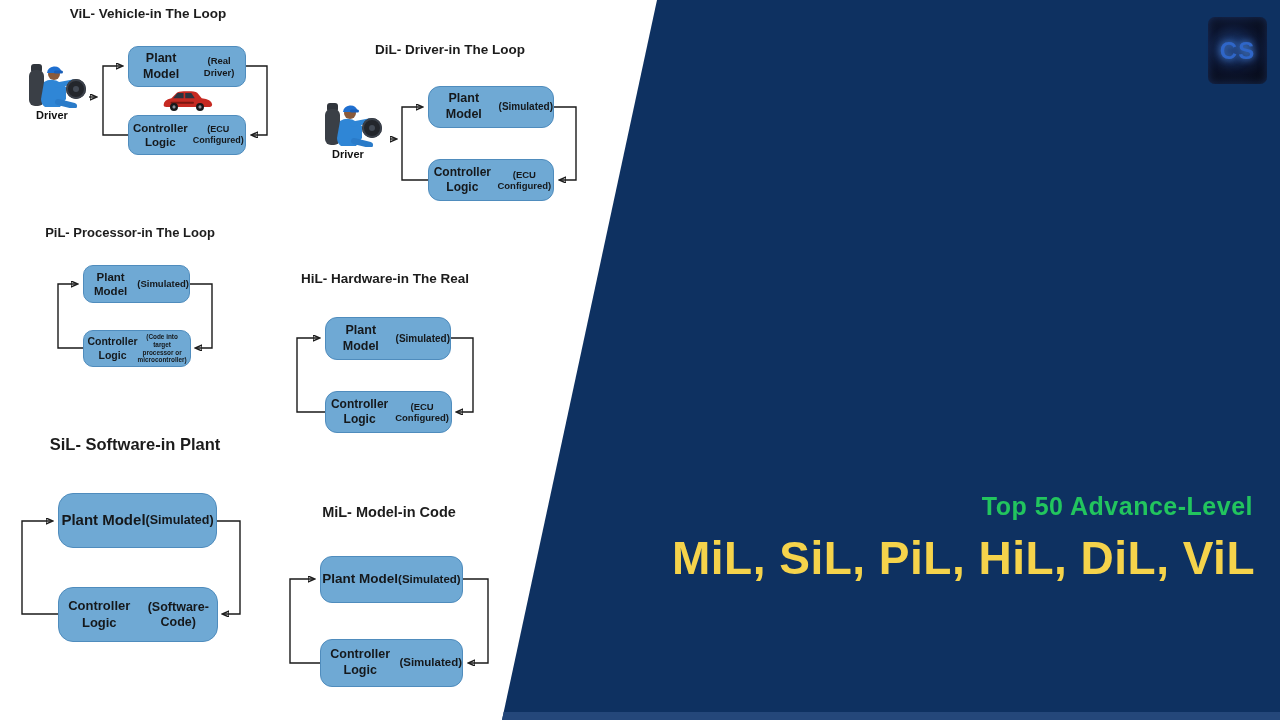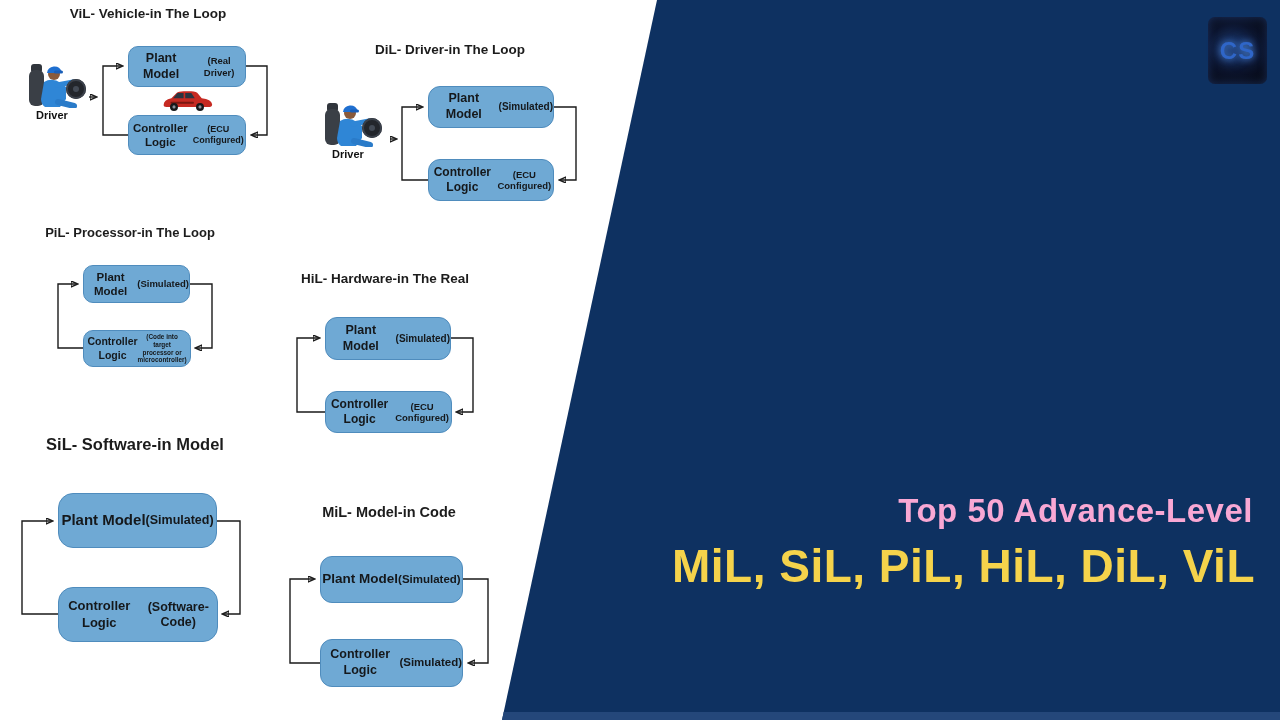--- a/index.html
+++ b/index.html
@@ -12,21 +12,21 @@
     position:absolute;left:0;top:0;width:1280px;height:720px;
     background:#0e3161;
     clip-path:polygon(657px 0px,1280px 0px,1280px 720px,502px 720px);
   }
   #banner-strip{
     position:absolute;left:0;right:0;bottom:0;height:8px;background:#24477a;
   }
   #banner-text{
     position:absolute;right:25px;top:494px;text-align:right;line-height:1;
   }
-  .bt-line1{color:#f9a8d4;font-weight:700;font-size:33px;letter-spacing:.5px;margin:0 2px 16px 0;}
+  .bt-line1{color:#22c55e;font-weight:700;font-size:25px;letter-spacing:.5px;margin:0 2px 16px 0;}
   .bt-line2{color:#f5d34b;font-weight:700;font-size:46px;letter-spacing:.5px;margin:0 0 30px 0;}
   .bt-line3{color:#f5d34b;font-weight:700;font-size:46px;letter-spacing:.5px;margin:0;}
   
   #logo{
     position:absolute;left:1208px;top:17px;width:59px;height:67px;border-radius:7px;
     background:radial-gradient(circle at 42% 45%, #1a3566 0%, #0c142c 48%, #06080f 100%);
     display:flex;align-items:center;justify-content:center;
     box-shadow:inset 0 0 10px rgba(60,110,210,.35);
   }
   #logo .logo-text{
@@ -240,21 +240,21 @@
       <div class="t">Plant Model</div>
       <div class="s">(Simulated)</div>
     </div>
     <div class="box ctrl">
       <div class="t">Controller Logic</div>
       <div class="s">(ECU Configured)</div>
     </div>
   </div>
 
   <div class="diagram dg-sil">
-    <div class="dg-title">SiL- Software-in Model</div>
+    <div class="dg-title">SiL- Software-in Plant</div>
     <div class="box plant">
       <div class="t">Plant Model</div>
       <div class="s">(Simulated)</div>
     </div>
     <div class="box ctrl">
       <div class="t">Controller Logic</div>
       <div class="s">(Software-Code)</div>
     </div>
   </div>
 

